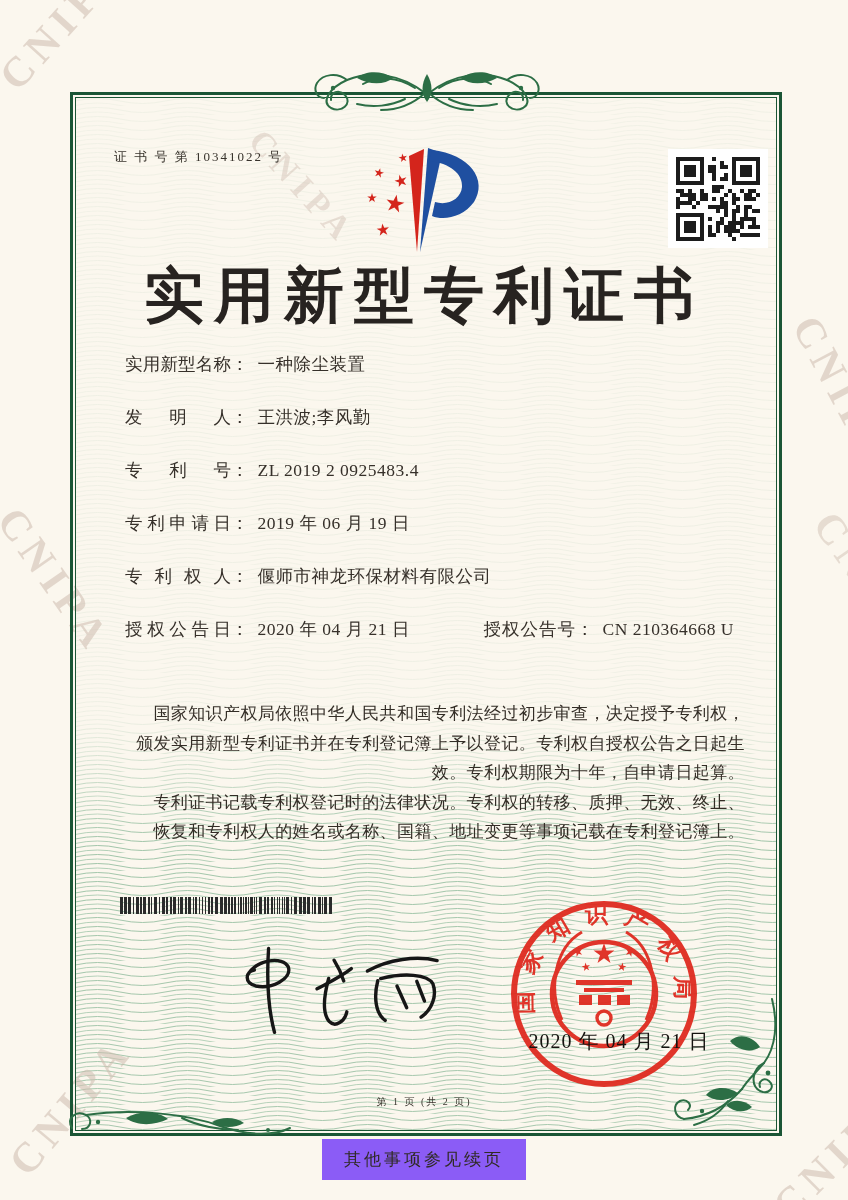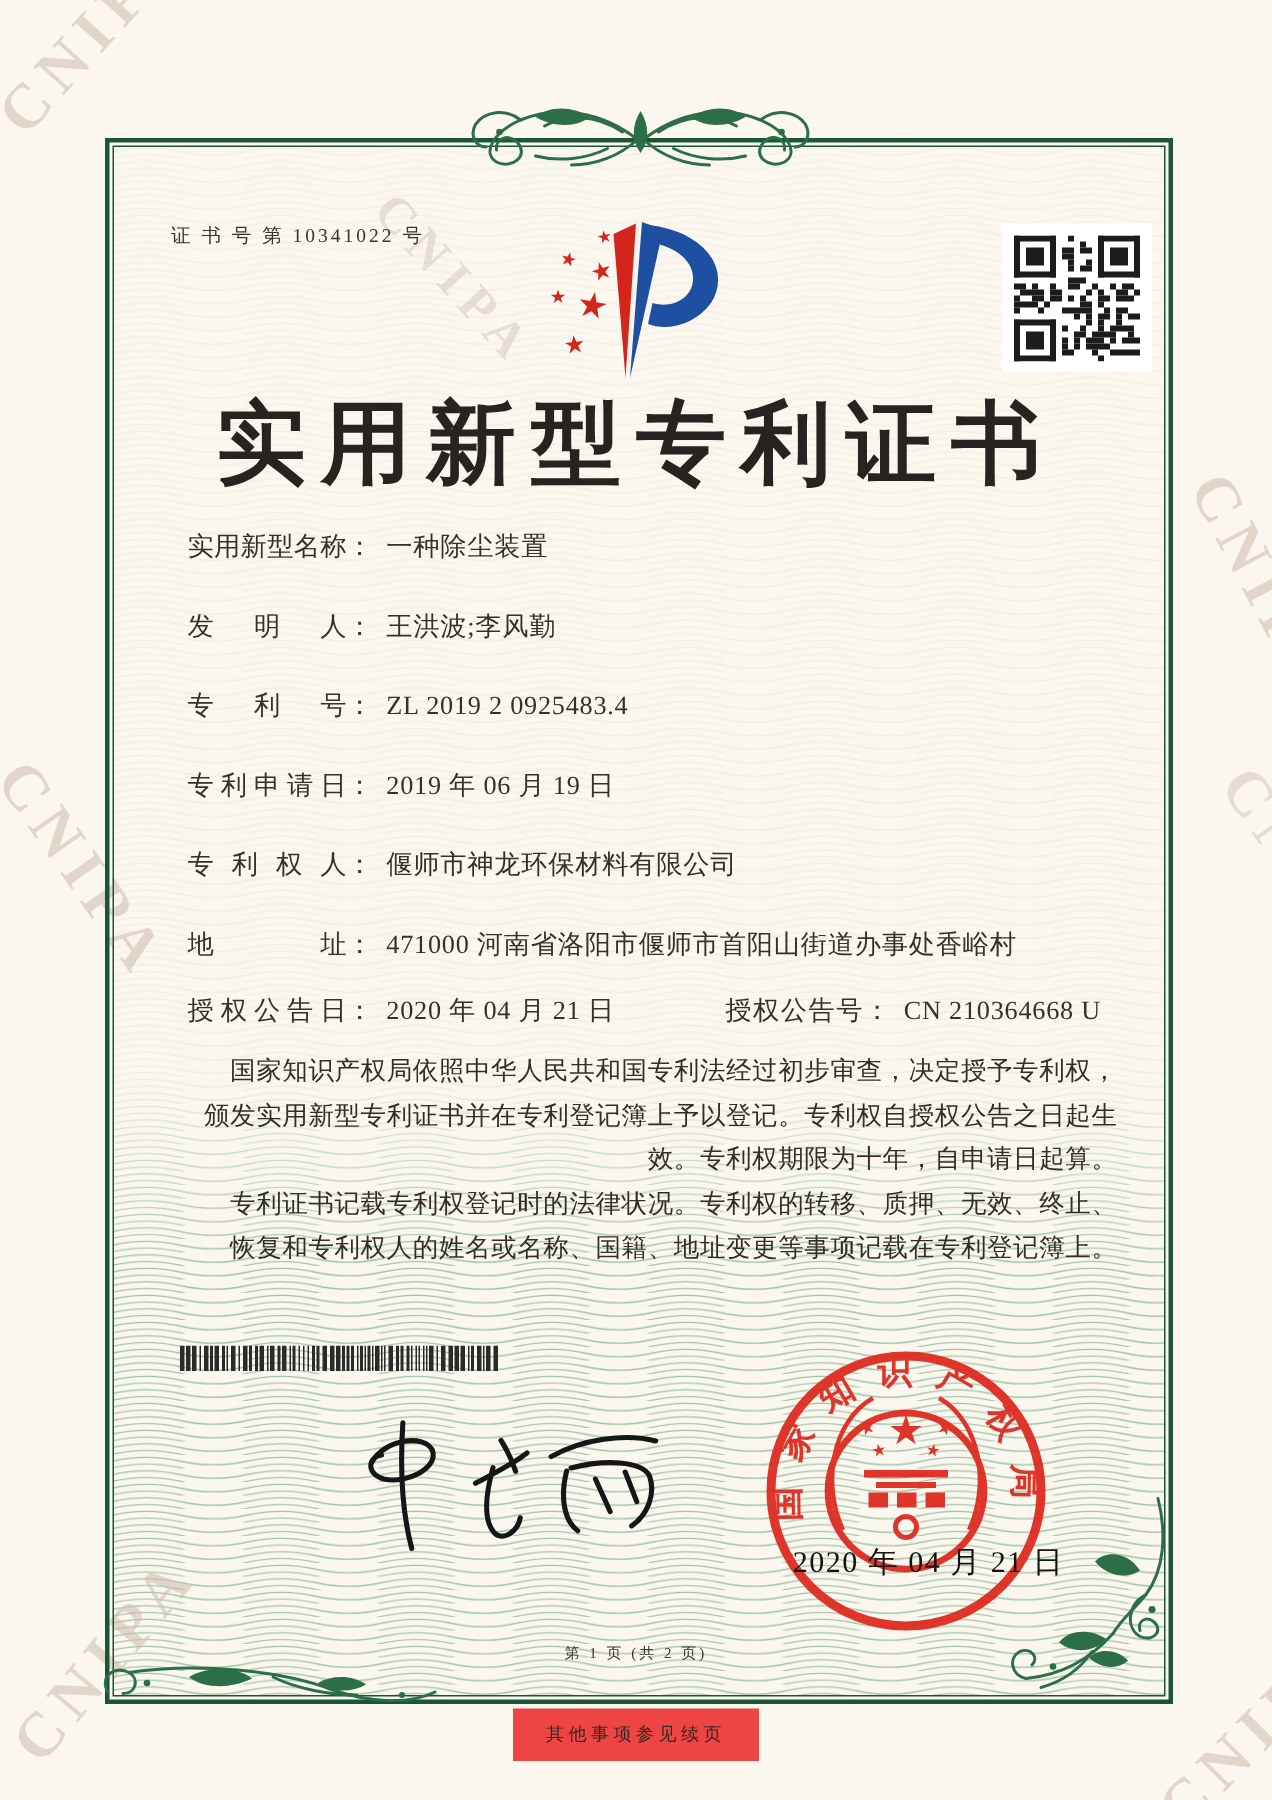--- a/index.html
+++ b/index.html
@@ -72,21 +72,21 @@
   .seal-date {
     position:absolute; left:512px; top:1028px; width:214px; text-align:center; z-index:5;
     font-size:20px; color:#15120f; letter-spacing:1px;
   }
   .page-num {
     position:absolute; left:0; top:1095px; width:100%; text-align:center; z-index:3;
     font-size:10px; letter-spacing:2px; color:#3a352e;
   }
   .footer-note {
     position:absolute; left:50%; top:1139px; transform:translateX(-50%); z-index:3;
-    background:#ef4444; padding:9px 22px; font-size:12px; letter-spacing:3px; color:#2f2a24;
+    background:#8b5cf6; padding:9px 22px; font-size:17px; letter-spacing:3px; color:#2f2a24;
   }
 </style>
 </head>
 <body>
 
 <div class="page">
 
   <span class="wm wm1">CNIPA</span>
   <span class="wm wm2">CNIPA</span>
   <span class="wm wm3">CNIPA</span>
@@ -343,23 +343,20 @@
     </div>
     <div class="field-row">
       <span class="flabel">专利号</span><span class="fcolon">：</span><span class="fvalue">ZL 2019 2 0925483.4</span>
     </div>
     <div class="field-row">
       <span class="flabel">专利申请日</span><span class="fcolon">：</span><span class="fvalue">2019 年 06 月 19 日</span>
     </div>
     <div class="field-row">
       <span class="flabel">专利权人</span><span class="fcolon">：</span><span class="fvalue">偃师市神龙环保材料有限公司</span>
     </div>
-    <div class="field-row tight">
-      <span class="flabel">地址</span><span class="fcolon">：</span><span class="fvalue">471000 河南省洛阳市偃师市首阳山街道办事处香峪村</span>
-    </div>
     <div class="field-row">
       <span class="flabel">授权公告日</span><span class="fcolon">：</span><span class="fvalue w1">2020 年 04 月 21 日</span><span class="flabel2">授权公告号</span><span class="fcolon">：</span><span class="fvalue">CN 210364668 U</span>
     </div>
   </div>
 
   <div class="body-text">
     <p>国家知识产权局依照中华人民共和国专利法经过初步审查，决定授予专利权，颁发实用新型专利证书并在专利登记簿上予以登记。专利权自授权公告之日起生效。专利权期限为十年，自申请日起算。</p>
     <p>专利证书记载专利权登记时的法律状况。专利权的转移、质押、无效、终止、恢复和专利权人的姓名或名称、国籍、地址变更等事项记载在专利登记簿上。</p>
   </div>
 

